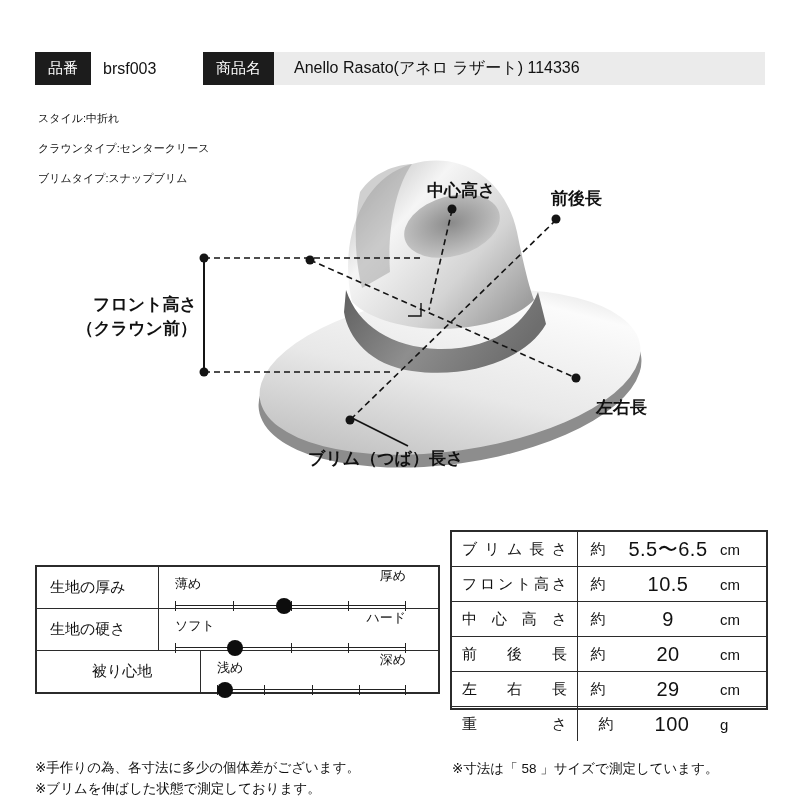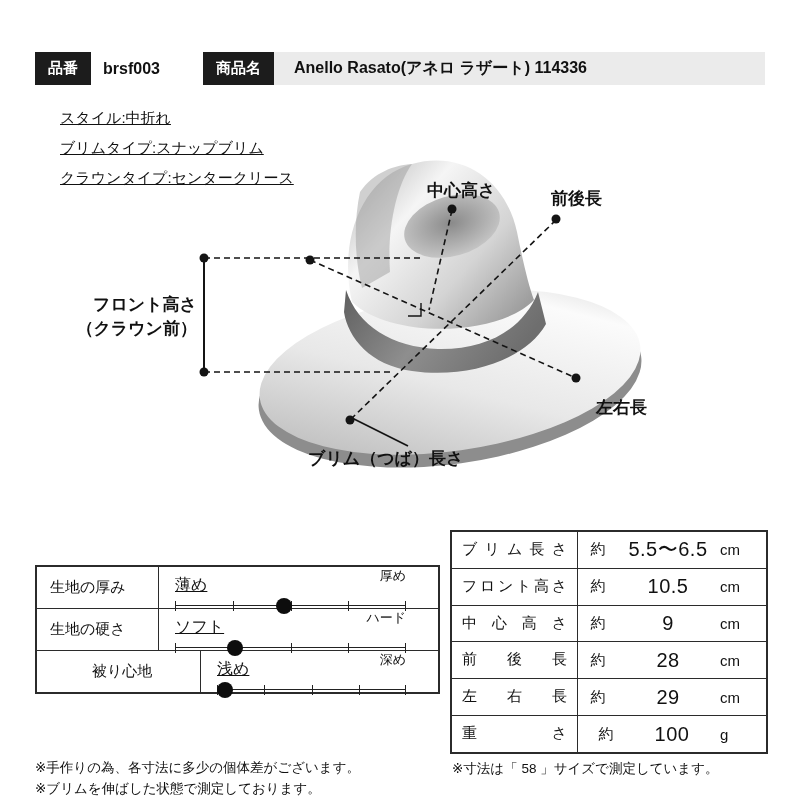--- a/index.html
+++ b/index.html
@@ -3,48 +3,48 @@
 <meta charset="utf-8">
 <style>
   * { margin:0; padding:0; box-sizing:border-box; }
   body { background:#ffffff; }
   .page {
     position:relative; width:800px; height:800px; background:#ffffff;
     font-family:"Liberation Sans","DejaVu Sans",sans-serif; color:#111; overflow:hidden;
   }
 
   
-  .header { position:absolute; left:35px; top:52px; right:35px; height:33px; display:flex;font-weight:bold; }
+  .header { position:absolute; left:35px; top:52px; right:35px; height:33px; display:flex; }
   .hlabel { background:#1c1c1c; color:#fff; font-size:15px; padding:0 13px; display:flex; align-items:center; white-space:nowrap; }
   .hval-code { width:112px; padding:0 12px; font-size:16px; display:flex; align-items:center; }
   .hval-name { background:#ebebeb; flex:1; padding:0 20px; font-size:16px; display:flex; align-items:center; white-space:nowrap; }
 
   
-  .attrs { position:absolute; left:60px; top:103px; font-size:15px;text-decoration:underline; }
+  .attrs { position:absolute; left:38px; top:103px; font-size:11px; }
   .attrs > div { line-height:30px; }
 
   
   .diagram { position:absolute; left:0; top:140px; }
   .dlabels text { font-family:"Liberation Sans","DejaVu Sans",sans-serif; font-size:17px; font-weight:700; fill:#111; }
 
   
   .scales { position:absolute; left:35px; top:565px; width:405px; height:129px;
     border:2px solid #2b2b2b; display:flex; flex-direction:column; }
   .srow { flex:1; display:flex; border-bottom:1.5px solid #2b2b2b; }
   .srow:last-child { border-bottom:none;margin-left:42px; }
   .slabel { width:122px; border-right:1.5px solid #2b2b2b; display:flex; align-items:center; padding-left:13px; font-size:15px; }
   .scell { flex:1; position:relative; margin:0 32px 0 16px; }
-  .smin { position:absolute; left:0; top:8px; font-size:16px;text-decoration:underline; }
+  .smin { position:absolute; left:0; top:8px; font-size:13px; }
   .smax { position:absolute; right:0; top:0; font-size:13px; }
   .sline { position:absolute; left:0; right:0; top:38px; height:0; border-top:1.6px solid #222; }
   .tick { position:absolute; top:-5px; height:10px; width:0; border-left:1.5px solid #222; }
   .sdot { position:absolute; top:-8px; width:16px; height:16px; border-radius:50%; background:#0d0d0d; transform:translateX(-50%); }
 
   
-  .mtable { position:absolute; left:450px; top:530px; width:318px; height:224px;
+  .mtable { position:absolute; left:450px; top:530px; width:318px; height:180px;
     border:2px solid #2b2b2b; display:flex; flex-direction:column; }
   .mrow { flex:1; display:flex; border-bottom:1.5px solid #2b2b2b; }
   .mrow:last-child { border-bottom:none;gap:8px; }
   .mlabel { width:126px; border-right:1.5px solid #2b2b2b; padding:0 10px; font-size:15px;
     line-height:34px; text-align:justify; text-align-last:justify; overflow:hidden; }
   .mapprox { width:40px; font-size:15px; display:flex; align-items:center; justify-content:center; }
   .mvalue { flex:1; font-size:20px; display:flex; align-items:center; justify-content:center; letter-spacing:0.5px; }
   .munit { width:48px; font-size:15px; display:flex; align-items:center; justify-content:flex-start; padding-left:2px; }
 
   
@@ -58,22 +58,22 @@
 
   <div class="header">
     <div class="hlabel">品番</div>
     <div class="hval-code">brsf003</div>
     <div class="hlabel">商品名</div>
     <div class="hval-name">Anello Rasato(アネロ ラザート) 114336</div>
   </div>
 
   <div class="attrs">
     <div>スタイル:中折れ</div>
+    <div>クラウンタイプ:センタークリース</div>
     <div>ブリムタイプ:スナップブリム</div>
-    <div>クラウンタイプ:センタークリース</div>
   </div>
 
   <svg class="diagram" width="800" height="375" viewBox="0 0 800 375">
     <defs>
       <linearGradient id="gCrown" x1="0" y1="0" x2="1" y2="0.8">
         <stop offset="0" stop-color="#b0b0b0"></stop>
         <stop offset="0.35" stop-color="#f5f5f5"></stop>
         <stop offset="0.7" stop-color="#d4d4d4"></stop>
         <stop offset="1" stop-color="#9e9e9e"></stop>
       </linearGradient>
@@ -206,21 +206,21 @@
     <div class="mrow">
       <div class="mlabel">中心高さ</div>
       <div class="mapprox">約</div>
       <div class="mvalue">9</div>
       <div class="munit">cm</div>
     </div>
 
     <div class="mrow">
       <div class="mlabel">前後長</div>
       <div class="mapprox">約</div>
-      <div class="mvalue">28</div>
+      <div class="mvalue">20</div>
       <div class="munit">cm</div>
     </div>
 
     <div class="mrow">
       <div class="mlabel">左右長</div>
       <div class="mapprox">約</div>
       <div class="mvalue">29</div>
       <div class="munit">cm</div>
     </div>
 

